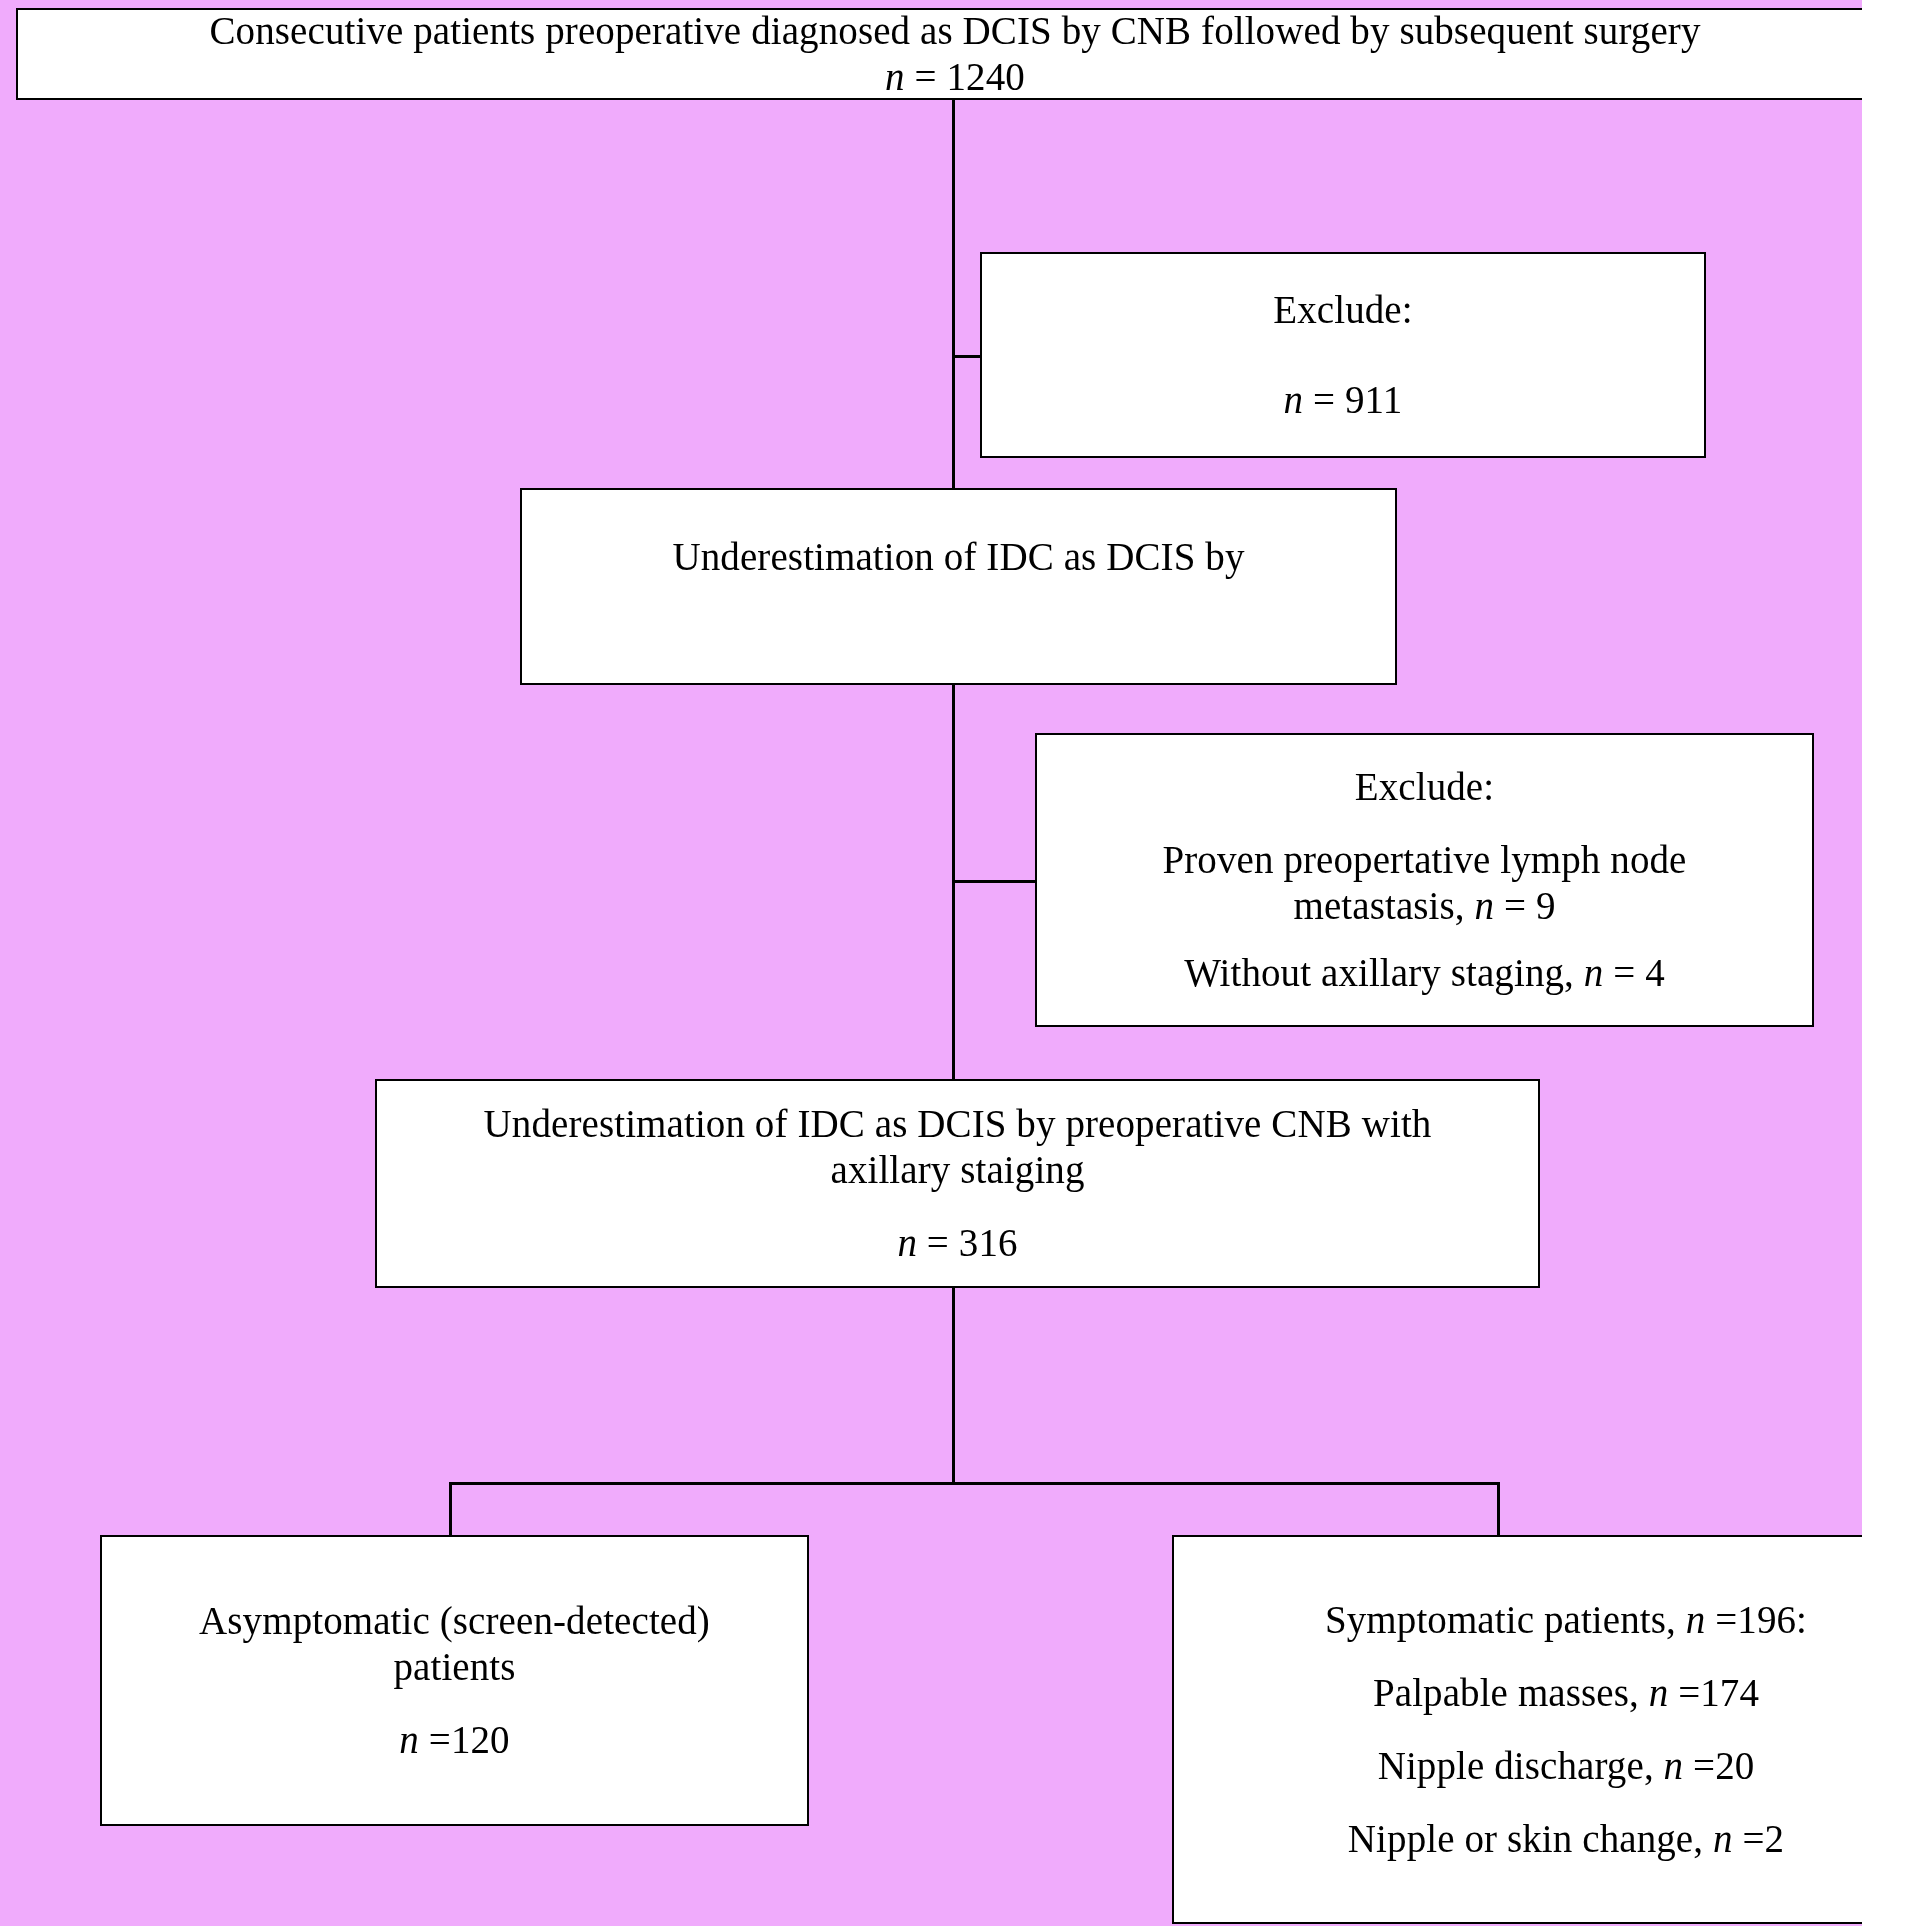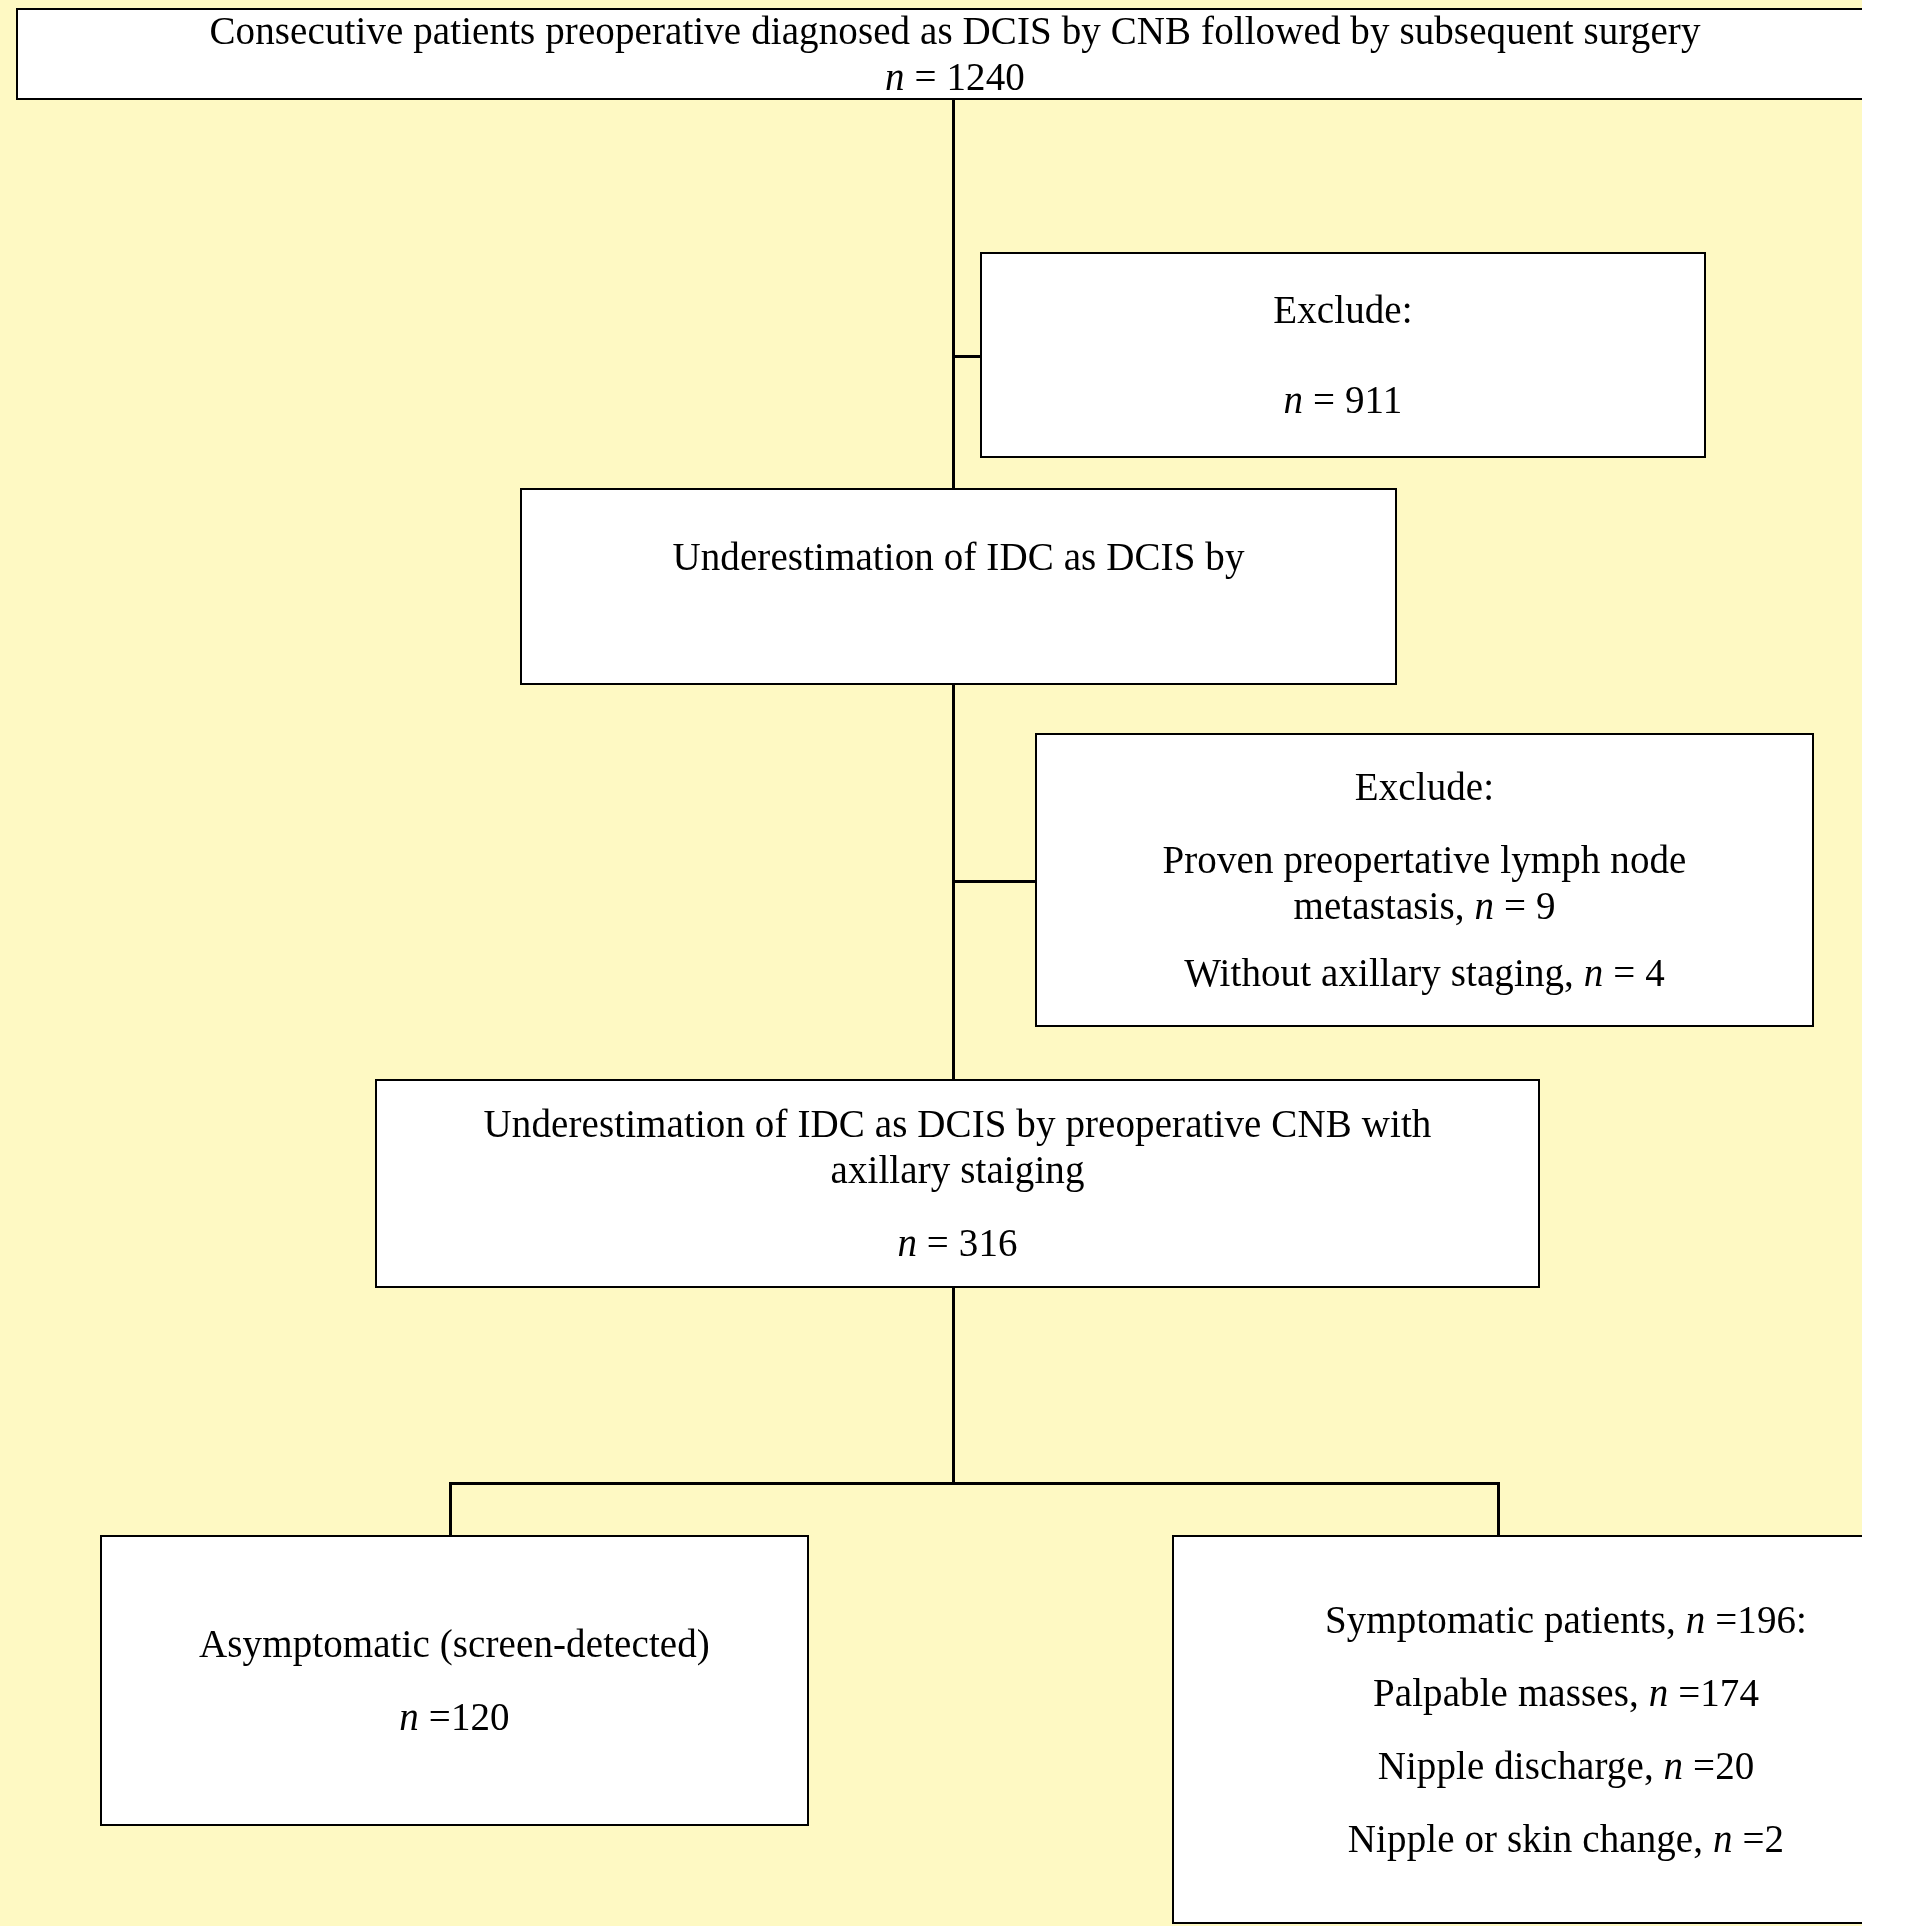--- a/index.html
+++ b/index.html
@@ -5,21 +5,21 @@
 <style>
   html, body {
     margin: 0;
     padding: 0;
     background: #ffffff;
   }
   #canvas {
     position: relative;
     width: 1862px;
     height: 1926px;
-    background: #fef9c3;
+    background: #f0abfc;
     font-family: "Liberation Serif", "DejaVu Serif", serif;
     color: #000000;
     overflow: hidden;
   }
 
   
   .node {
     position: absolute;
     box-sizing: border-box;
     border: 2.9px solid #000000;
@@ -108,20 +108,21 @@
 
   <div class="node" style="left:375px; top:1079px; width:1165px; height:209px; padding:0 17px;text-align:center;">
     <span class="line">Underestimation of IDC as DCIS by preoperative CNB with</span>
     <span class="line">axillary staiging</span>
     <div class="gap-lg"></div>
     <span class="line"><span class="ital">n</span><span> = </span><span>316</span></span>
   </div>
 
   <div class="node" style="left:100px; top:1535px; width:709px; height:291px; padding:0 12.5px;text-align:center;">
     <span class="line">Asymptomatic (screen-detected)</span>
+    <span class="line">patients</span>
     <div class="gap-lg"></div>
     <span class="line"><span class="ital">n</span><span> =</span><span>120</span></span>
   </div>
 
   <div class="node" style="left:1172px; top:1535px; width:788px; height:389px; padding:0 12.5px;">
     <span class="line"><span>Symptomatic patients, </span><span class="ital">n</span><span> =</span><span>196:</span></span>
     <div class="gap-lg"></div>
     <span class="line"><span>Palpable masses, </span><span class="ital">n</span><span> =</span><span>174</span></span>
     <div class="gap-lg"></div>
     <span class="line"><span>Nipple discharge, </span><span class="ital">n</span><span> =</span><span>20</span></span>

